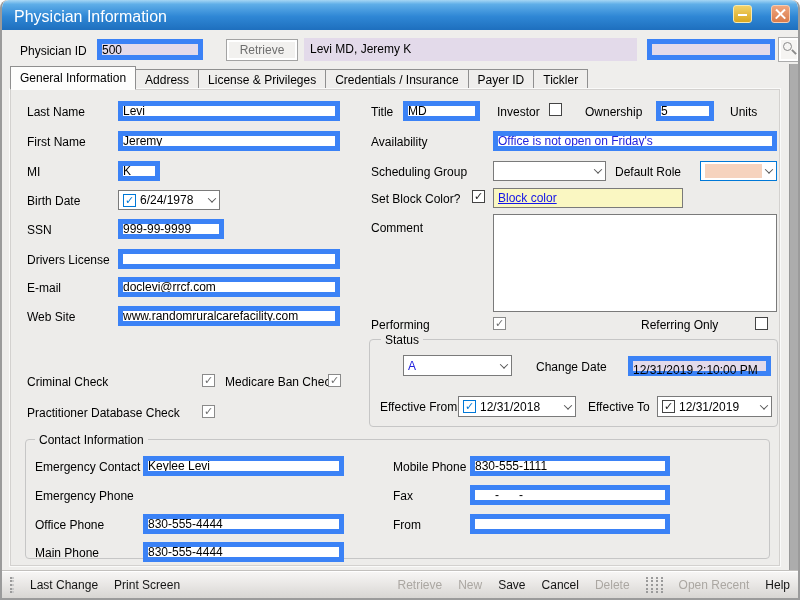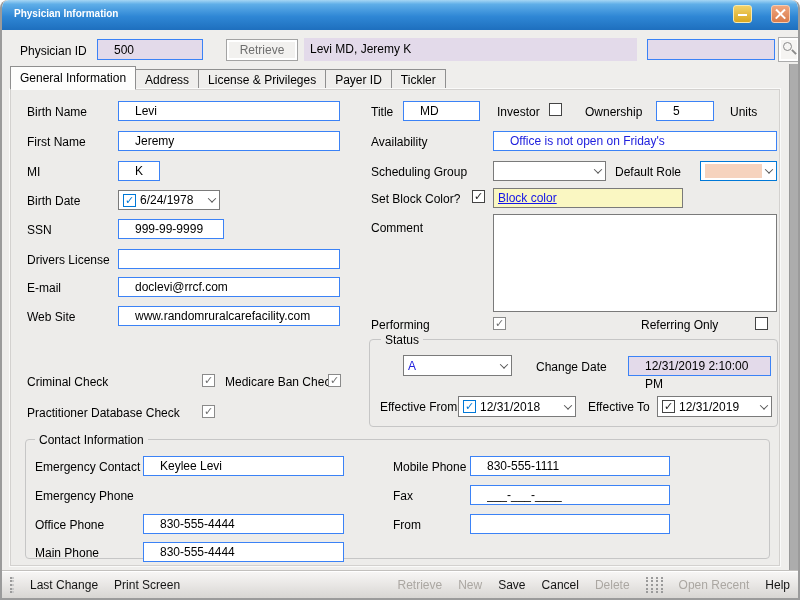--- a/index.html
+++ b/index.html
@@ -7,33 +7,33 @@
   body { font-family:"Liberation Sans", sans-serif; font-size:12px; color:#000; }
 
   .window { position:relative; width:800px; height:600px; background:#EFEEEC;
             border-radius:8px 8px 0 0; overflow:hidden;
             border-left:2px solid #9B9B9B; border-right:2px solid #9B9B9B; border-bottom:2px solid #9B9B9B; }
 
   
   .titlebar { position:absolute; left:0; top:0; right:0; height:30px;
               background:linear-gradient(180deg,#A6D6F4 0%,#5FAEE8 14%,#2F87D5 55%,#1E6FBE 100%);
               border-radius:7px 7px 0 0; }
-  .title-text { position:absolute; left:12px; top:8px; color:#fff; font-weight:bold; font-size:10px; }
+  .title-text { position:absolute; left:12px; top:8px; color:#fff; font-weight:normal; font-size:16px; }
   .win-btn { position:absolute; top:5px; width:19px; height:18px; border-radius:3px; cursor:pointer; }
   .btn-min { right:46px; background:linear-gradient(180deg,#F2D269,#D9A821); border:1px solid #F7E9B0; }
   .btn-min::after { content:""; position:absolute; left:4px; right:4px; top:8px; height:2px; background:#fff; }
   .btn-close { right:8px; background:linear-gradient(180deg,#F0A67E,#D87B4B); border:1px solid #F6CDB2; }
   .btn-close::before,.btn-close::after { content:""; position:absolute; left:2px; top:7px; width:13px; height:2.4px; background:#fff; }
   .btn-close::before { transform:rotate(45deg); }
   .btn-close::after  { transform:rotate(-45deg); }
 
   
   .lbl { position:absolute; white-space:nowrap; color:#000; }
-  .inp { position:absolute; height:20px; border:1px solid #3b82f6; background:#fff;
-         font-family:"Liberation Sans",sans-serif; font-size:12px; padding:0 16px; color:#000; }
+  .inp { position:absolute; height:20px; border:5px solid #3b82f6; background:#fff;
+         font-family:"Liberation Sans",sans-serif; font-size:12px; padding:0 0; color:#000; }
   .lav { background:#E3DAEA; }
   .blue-text { color:#2121DD; }
   .combo { position:absolute; height:20px; border:1px solid #7A7A7A; background:#fff;
            display:flex; align-items:center; padding:0 4px; gap:4px; cursor:default; }
   .chev { margin-left:auto; width:6px; height:6px; border-right:1.6px solid #555; border-bottom:1.6px solid #555;
           transform:rotate(45deg) translate(-1px,-1px); flex:none; }
   .cb { position:absolute; width:13px; height:13px; background:#fff; border:1px solid #555;
         font-size:11px; line-height:11px; text-align:center; cursor:pointer; }
   .cb.inline { position:static; flex:none; }
   .cb.blue  { border-color:#0078D7; color:#0078D7; }
@@ -109,27 +109,28 @@
   <div class="name-flat">Levi MD, Jeremy K</div>
   <input class="inp lav" style="left: 645px; top: 39px; width: 128px; height: 21px;" value="">
   <div class="search-btn">
     <span class="mag"></span>
   </div>
 
   <div class="tabstrip">
     <div class="tab active">General Information</div>
     <div class="tab">Address</div>
     <div class="tab">License &amp; Privileges</div>
+    <div class="tab">Credentials / Insurance</div>
     <div class="tab">Payer ID</div>
     <div class="tab">Tickler</div>
   </div>
 
   <div class="tabpage">
 
-    <span class="lbl" style="left:16px; top:15px;">Birth Name</span>
+    <span class="lbl" style="left:16px; top:15px;">Last Name</span>
     <input class="inp" style="left: 107px; top: 11px; width: 222px;" value="Levi">
 
     <span class="lbl" style="left:16px; top:45px;">First Name</span>
     <input class="inp" style="left: 107px; top: 41px; width: 222px;" value="Jeremy">
 
     <span class="lbl" style="left:16px; top:75px;">MI</span>
     <input class="inp" style="left: 107px; top: 71px; width: 42px;" value="K">
 
     <span class="lbl" style="left:16px; top:104px;">Birth Date</span>
     <div class="combo" style="left:107px; top:100px; width:102px;">

